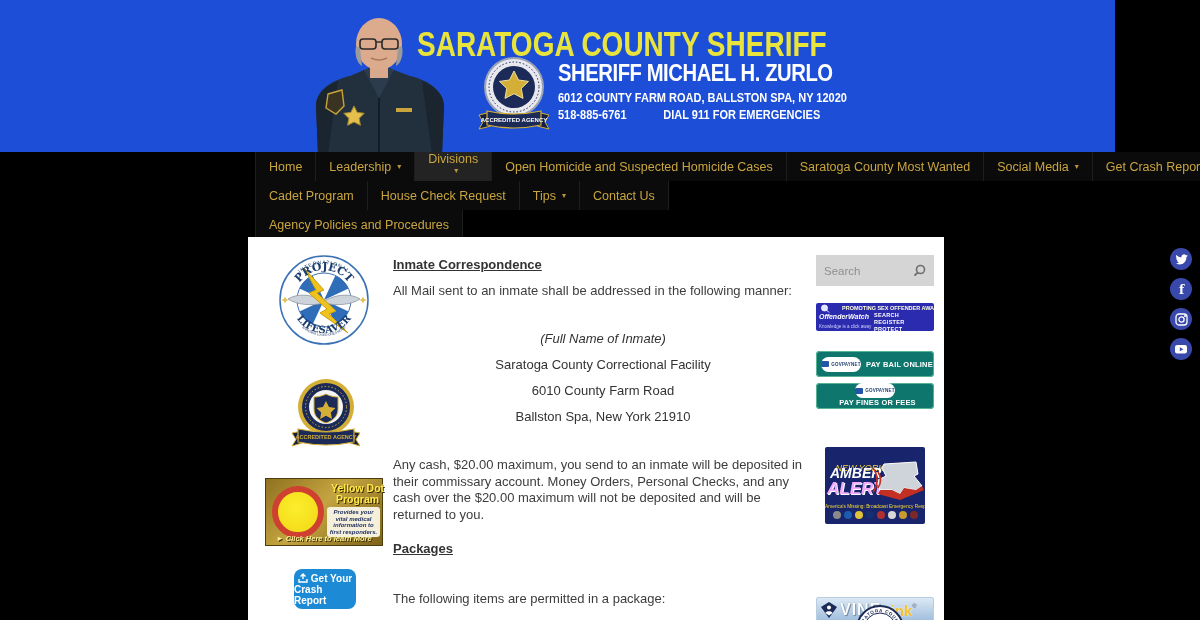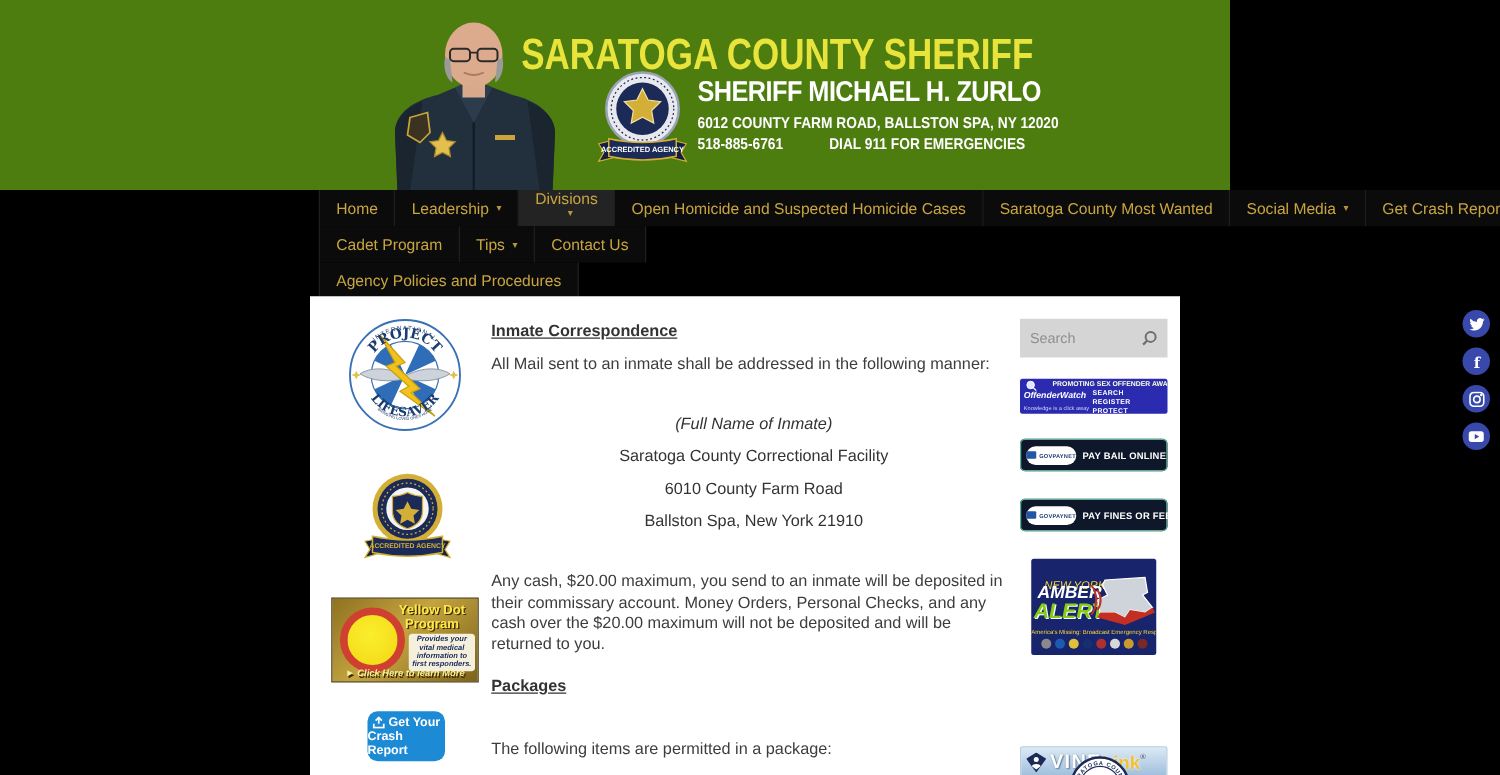--- a/index.html
+++ b/index.html
@@ -1,20 +1,20 @@
 <!DOCTYPE html>
 <html><head>
 <meta charset="utf-8">
 <style>
   * { margin:0; padding:0; box-sizing:border-box; }
   html,body { width:1200px; height:620px; }
   body { background:#000; font-family:"Liberation Sans","DejaVu Sans",sans-serif; position:relative; overflow:hidden; }
 
   
-  .hdr { position:absolute; left:0; top:0; width:984px; height:152px; background:#4d7c0f; }
+  .hdr { position:absolute; left:0; top:0; width:1115px; height:152px; background:#1d4ed8; }
   .hdr-photo { position:absolute; left:298px; top:6px; width:162px; height:148px; }
   .hdr-badge { position:absolute; left:473px; top:55px; width:82px; height:78px; }
   .h-title { position:absolute; left:417px; top:24px; font-size:35px; font-weight:bold; color:#e9e43c;
              white-space:nowrap; transform:scaleX(.80); transform-origin:left top; letter-spacing:0px; }
   .h-sub { position:absolute; left:558px; top:60px; width:300px; transform:scaleX(.88); transform-origin:left top; color:#fff; }
   .h-name { font-size:23px; font-weight:bold; white-space:nowrap; letter-spacing:-.5px; }
   .h-addr { margin-top:4px; font-size:12.5px; font-weight:bold; white-space:nowrap; }
   .h-phone-row { margin-top:3px; width:298px; display:flex; justify-content:space-between; font-size:12.5px; font-weight:bold; }
 
   
@@ -29,21 +29,21 @@
   
   .panel { position:absolute; left:248px; top:237px; width:696px; height:383px; background:#fff; overflow:hidden; }
 
   
   .pl-logo { position:absolute; left:30px; top:17px; width:92px; height:92px; }
   .acc-badge { position:absolute; left:36px; top:140px; width:84px; height:74px; }
   .ydot { position:absolute; left:17px; top:241px; width:118px; height:68px; cursor:pointer;
           background:linear-gradient(135deg,#8f7120,#c4a440 45%,#7d621a); border:1px solid #4c3d0c; }
   .ydot-circle { position:absolute; left:6px; top:7px; width:52px; height:52px; border-radius:50%;
                  background:radial-gradient(circle at 45% 40%, #fbee2d, #f2d714); border:6px solid #cf4030; }
-  .ydot-title { position:absolute; left:52px; top:4px; width:55px; text-align:center; color:#ffe84a;
+  .ydot-title { position:absolute; left:64px; top:4px; width:55px; text-align:center; color:#ffe84a;
                 font-size:10.5px; line-height:11px; font-weight:bold; text-shadow:1px 1px 0 #3a2a00; }
   .ydot-desc { position:absolute; left:61px; top:28px; width:53px; background:#f5f0dc; border-radius:3px;
                padding:2px 1px; font-size:6px; line-height:6.5px; font-style:italic; font-weight:bold;
                color:#1a2a5e; text-align:center; }
   .ydot-cta { position:absolute; left:0; bottom:2px; width:100%; text-align:center; font-size:7.5px;
               font-style:italic; font-weight:bold; color:#f7ef9a; text-shadow:1px 1px 0 #3a2a00; }
   .crash-btn { position:absolute; left:46px; top:332px; width:62px; height:40px; background:#1d8ad6;
                border-radius:8px; color:#fff; font-weight:bold; font-size:10px; line-height:11px;
                display:flex; flex-direction:column; align-items:center; justify-content:center; cursor:pointer; }
   .crash-line1 { display:flex; align-items:center; gap:3px; }
@@ -70,36 +70,36 @@
   .search-btn { background:none; border:none; cursor:pointer; padding:0; display:flex; }
 
   .ow-banner { position:absolute; left:0; top:66px; width:118px; height:28px; background:#2b2bb0;
                border-radius:2px; cursor:pointer; overflow:hidden; color:#fff; }
   .ow-heading { position:absolute; left:26px; top:2px; font-size:5.5px; font-weight:bold; white-space:nowrap; color:#ffd; }
   .ow-brand { position:absolute; left:3px; top:10px; font-size:7px; font-style:italic; font-weight:bold; white-space:nowrap; }
   .ow-tag { position:absolute; left:3px; top:21px; font-size:4.5px; white-space:nowrap; color:#cfcfff; }
   .ow-actions { position:absolute; left:58px; top:9px; display:flex; flex-direction:column; gap:1px; }
   .ow-actions span { font-size:5.5px; font-weight:bold; letter-spacing:.3px; }
 
-  .gov-banner { position:absolute; left:0; width:118px; height:26px; background:#0f172a; border-radius:4px;
+  .gov-banner { position:absolute; left:0; width:118px; height:26px; background:#0f766e; border-radius:4px;
                 display:flex; align-items:center; padding:0 5px; cursor:pointer; box-shadow:inset 0 0 0 1px #57b394; }
-  .gov-bail { top:114px; } .gov-fines { top:162px; }
+  .gov-bail { top:114px; } .gov-fines { top:146px;flex-direction:column; }
   .gov-pill { width:40px; height:15px; background:#fff; border-radius:8px; display:flex; align-items:center;
               justify-content:center; gap:2px; flex-shrink:0; }
   .gov-card { width:8px; height:6px; background:#2456a8; border-radius:1px; }
   .gov-brand { font-size:4.5px; font-weight:bold; color:#1b3c6e; letter-spacing:.2px; }
   .gov-label { margin-left:5px; font-size:7.5px; font-weight:bold; color:#fff; white-space:nowrap; letter-spacing:.2px; }
 
   .amber { position:absolute; left:9px; top:210px; width:100px; height:77px; background:#18246b;
            border-radius:2px; overflow:hidden; cursor:pointer; }
   .amber-state { position:absolute; top:4px; width:100%; text-align:center; font-size:9px; font-weight:normal;
                  font-style:italic; color:#f5d73a; white-space:nowrap;margin-top:12px; }
   .amber-w1 { position:absolute; left:5px; top:18px; font-size:14px; font-weight:900; font-style:italic; color:#fff; }
   .amber-w2 { position:absolute; left:2px; top:32px; font-size:17px; font-weight:900; font-style:italic;
-              color:#84cc16; text-shadow:1px 1px 0 #fff; }
+              color:#f0abfc; text-shadow:1px 1px 0 #fff; }
   .amber-map { position:absolute; right:1px; top:13px; }
   .amber-tag { position:absolute; top:57px; width:100%; text-align:center; font-size:4.8px; color:#f5d73a; white-space:nowrap; }
   .amber-logos { position:absolute; top:64px; width:100%; display:flex; justify-content:center; gap:3px; }
   .amber-logos i { width:8px; height:8px; border-radius:50%; display:block; }
 
   .vine { position:absolute; left:0; top:312px; width:118px; height:36px; border-radius:2px; cursor:pointer;
           background:linear-gradient(#dce9f5,#9dbcdb 70%,#7ea3cc); border:1px solid #b8cde0; overflow:hidden;margin-top:48px; }
   .vine-row { position:absolute; left:4px; top:3px; display:flex; align-items:center; }
   .vine-main { font-size:16px; font-weight:900; color:#fcfdfe; letter-spacing:1px;
                text-shadow:0 0 1px #7a8fa5, 1px 1px 1px #6e86a0; margin-left:3px; }
@@ -183,20 +183,23 @@
       <span>Social Media</span>
       <span class="nav-caret">▾</span>
     </a>
   <a class="nav-item">
       <span>Get Crash Report</span>
     </a>
 </nav>
 <nav class="nav-row nav-row2">
   <a class="nav-item">
       <span>Cadet Program</span>
+    </a>
+  <a class="nav-item">
+      <span>House Check Request</span>
     </a>
   <a class="nav-item">
       <span>Tips</span>
       <span class="nav-caret">▾</span>
     </a>
   <a class="nav-item">
       <span>Contact Us</span>
     </a>
 </nav>
 <nav class="nav-row nav-row3">

